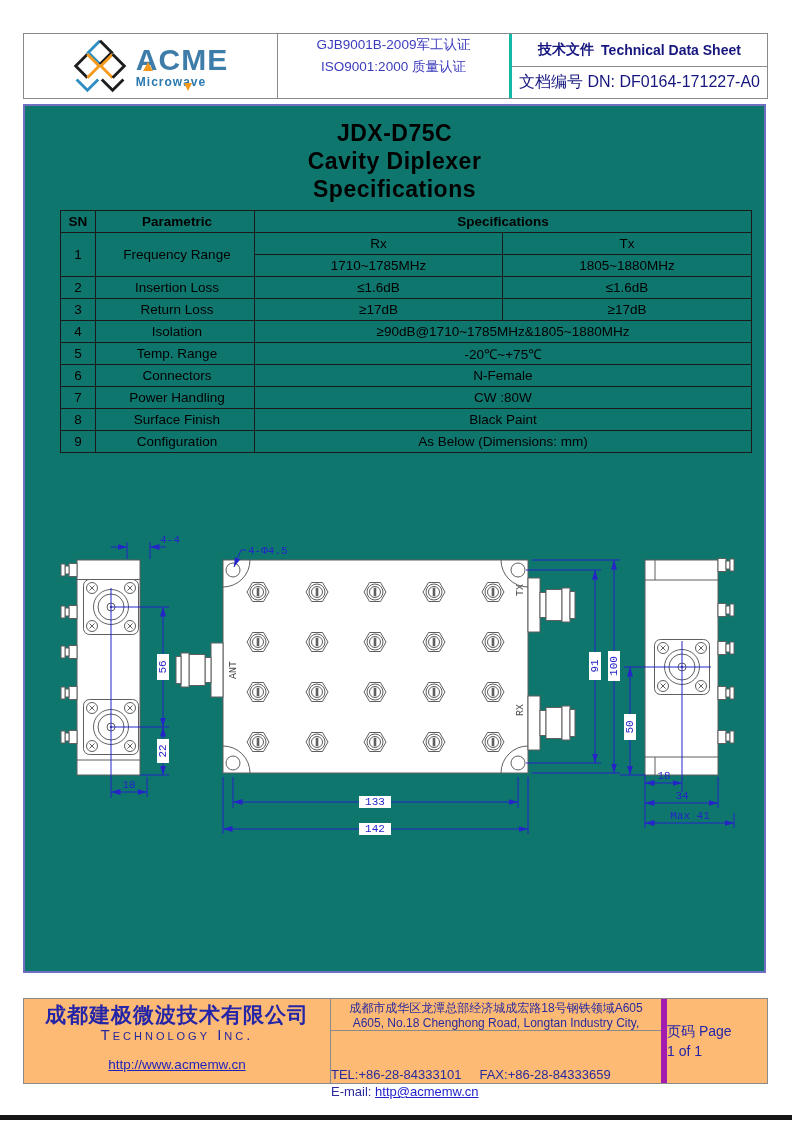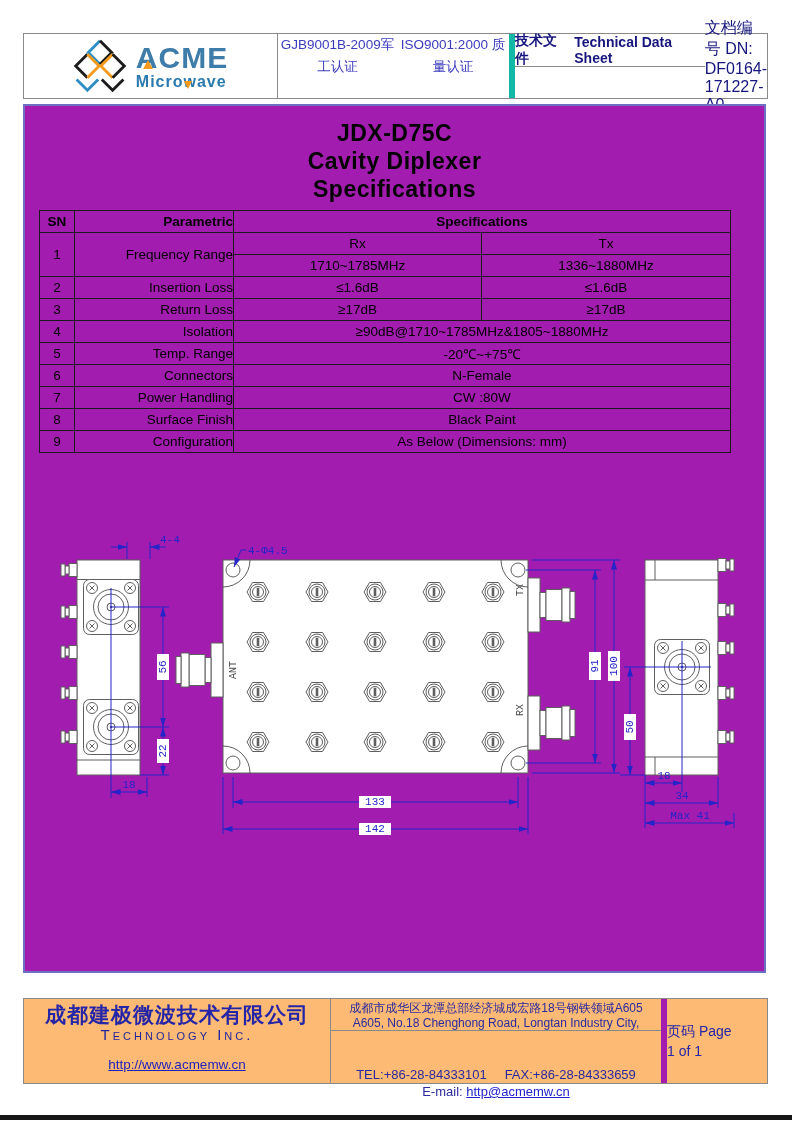--- a/index.html
+++ b/index.html
@@ -5,65 +5,65 @@
   html,body { margin:0; padding:0; background:#fff; }
   .page { position:relative; width:792px; height:1124px; background:#fff;
           font-family:"Liberation Sans", sans-serif; overflow:hidden; }
 
   
   .header-box { position:absolute; left:23px; top:33px; width:745px; height:66px;
                 border:1px solid #8a8a8a; display:flex; box-sizing:border-box; background:#fff; }
   .h-logo { width:253px; display:flex; align-items:center; justify-content:center; gap:9px; }
   .logo-text { position:relative; line-height:1; }
   .logo-name { font-size:30px; font-weight:bold; color:#3e7ca9; letter-spacing:1px; display:block; }
-  .logo-sub  { font-size:16px; font-weight:bold; color:#2a7ab0; letter-spacing:1px; display:block; margin-top:1px; }
+  .logo-sub  { font-size:12px; font-weight:bold; color:#2a7ab0; letter-spacing:1px; display:block; margin-top:1px; }
   .a-tri { position:absolute; left:7px; top:17px; width:0; height:0;
            border-left:5px solid transparent; border-right:5px solid transparent;
            border-bottom:9px solid #f59a1d; }
   .w-tri { position:absolute; left:48px; top:38px; width:0; height:0;
            border-left:4px solid transparent; border-right:4px solid transparent;
            border-top:8px solid #f59a1d; }
-  .h-cert { width:231px; border-left:1px solid #8a8a8a; display:flex; flex-direction:row;
+  .h-cert { width:231px; border-left:1px solid #8a8a8a; display:flex; flex-direction:column;
             justify-content:flex-start; text-align:center; color:#3b3bbe; font-size:13.5px; line-height:22px; }
-  .h-right { flex:1; border-left:6px solid #14b8a6; display:flex; flex-direction:row; }
+  .h-right { flex:1; border-left:3px solid #14b8a6; display:flex; flex-direction:column; }
   .h-right-top { height:32px; border-bottom:1px solid #8a8a8a; display:flex; align-items:center;
                  justify-content:center; gap:7px; color:#16167e; font-weight:bold; font-size:14px; }
   .h-right-bottom { flex:1; display:flex; align-items:center; justify-content:center;
                     color:#16167e; font-size:16px; }
 
   
   .main-box { position:absolute; left:23px; top:104px; width:743px; height:869px;
-              border:2px solid #6e6ec2; box-sizing:border-box; background:#a21caf; }
+              border:2px solid #6e6ec2; box-sizing:border-box; background:#0f766e; }
   .title { position:absolute; top:13px; left:0; right:0; text-align:center;
            font-weight:bold; font-size:23px; line-height:28px; color:#000; letter-spacing:0.5px; }
 
   
-  .spec-table { position:absolute; left:14px; top:104px; border-collapse:collapse;
+  .spec-table { position:absolute; left:35px; top:104px; border-collapse:collapse;
                 font-size:13.5px; color:#000; table-layout:fixed; }
   .spec-table td, .spec-table th { border:1px solid #1a1a1a; height:21px; padding:0;
                 text-align:center; font-weight:normal; overflow:hidden; white-space:nowrap; }
   .spec-table th { font-weight:bold; }
-  .spec-table .name { text-align:right; padding-left:4px; }
+  .spec-table .name { text-align:center; padding-left:4px; }
 
   
   .drawing { position:absolute; left:23px; top:520px; }
 
   
   .footer-box { position:absolute; left:23px; top:998px; width:745px; height:86px;
                 border:1px solid #8a8a8a; box-sizing:border-box; display:flex; background:#fdba74; }
   .f-left { width:306px; text-align:center; padding-top:4px; box-sizing:border-box; }
   .company-cn { font-size:21px; font-weight:bold; color:#2525a8; letter-spacing:1px; line-height:24px; }
   .company-en { font-variant:small-caps; letter-spacing:3px; font-size:15px; color:#25259c; line-height:16px; }
   .website-line { margin-top:12px; }
   .website-line a { color:#2222bb; font-size:13.5px; }
   .f-mid { width:337px; border-left:1px solid #8a8a8a; border-right:6px solid #a21caf;
            box-sizing:border-box; display:flex; flex-direction:column; }
   .f-addr { height:45px; border-bottom:1px solid #8a8a8a; box-sizing:border-box; text-align:center;
             font-size:12px; color:#2a2a9e; line-height:14.5px; padding-top:2px; }
-  .f-contact { flex:1; text-align:center; font-size:13px; color:#2a2a9e; padding-top:3px; line-height:17px;margin-top:32px; }
+  .f-contact { flex:1; text-align:left; font-size:13px; color:#2a2a9e; padding-top:3px; line-height:17px;margin-top:32px; }
   .f-contact .gap { display:inline-block; width:18px; }
   .f-contact a { color:#2222cc; }
   .f-right { flex:1; display:flex; flex-direction:column; align-items:flex-start; justify-content:center;
              color:#2525a8; font-size:14px; line-height:20px; }
 
   .bottom-bar { position:absolute; left:0; top:1115px; width:792px; height:5px; background:#161616; }
 
   
   .dimtxt { font-family:"Liberation Mono", monospace; font-size:11px; fill:#2424c8; }
   .porttxt { font-family:"Liberation Mono", monospace; font-size:10px; fill:#4a4a4a; }
@@ -128,21 +128,21 @@
         <th colspan="2">Specifications</th>
       </tr>
       <tr>
         <td rowspan="2">1</td>
         <td rowspan="2" class="name">Frequency Range</td>
         <td>Rx</td>
         <td>Tx</td>
       </tr>
       <tr>
         <td>1710~1785MHz</td>
-        <td>1336~1880MHz</td>
+        <td>1805~1880MHz</td>
       </tr>
       <tr>
         <td>2</td>
         <td class="name">Insertion Loss</td>
         <td>≤1.6dB</td>
         <td>≤1.6dB</td>
       </tr>
       <tr>
         <td>3</td>
         <td class="name">Return Loss</td>

